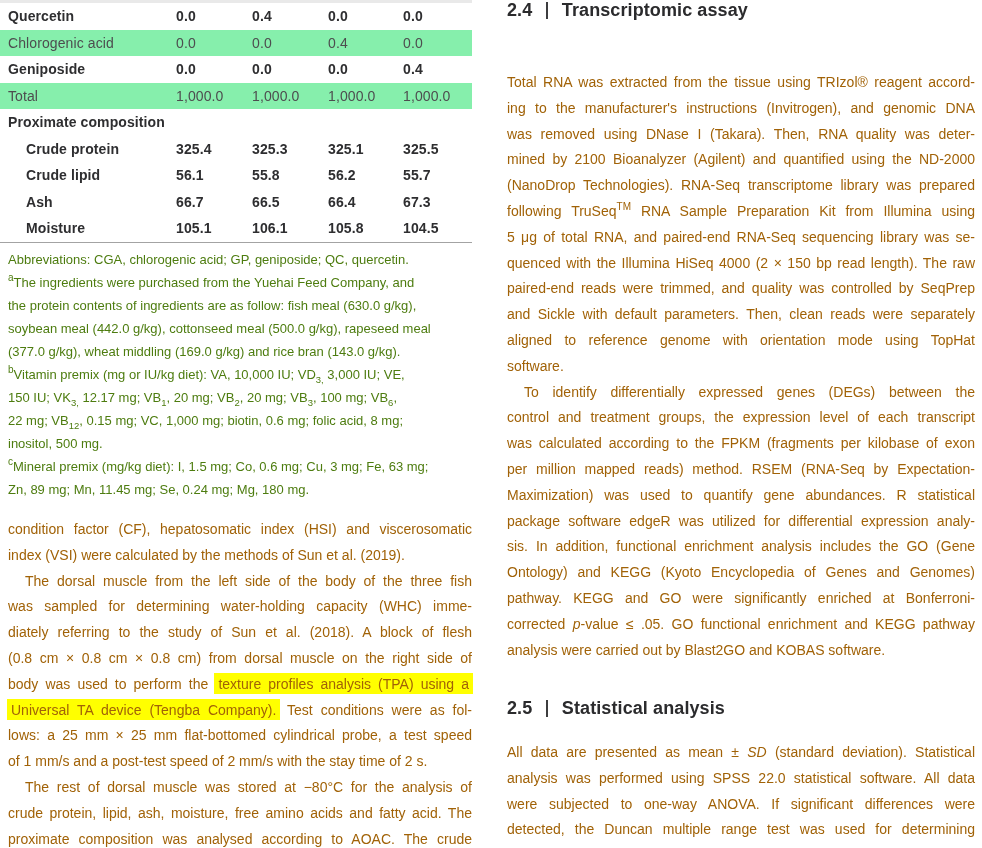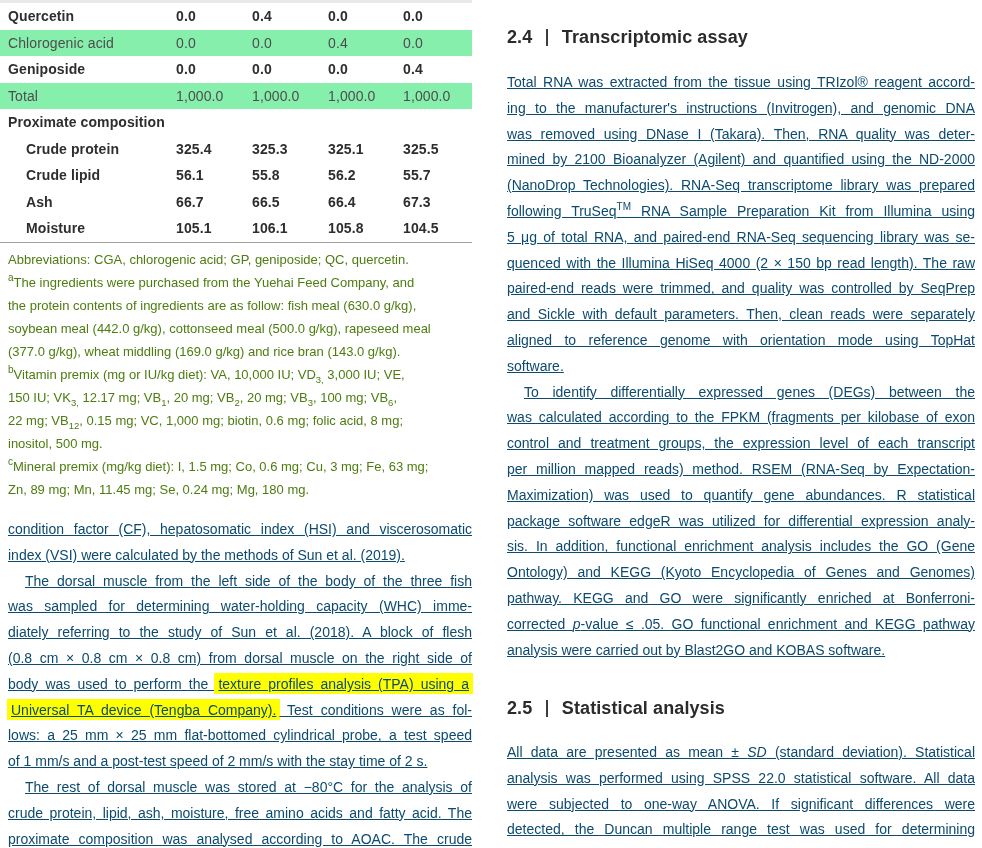--- a/index.html
+++ b/index.html
@@ -17,36 +17,36 @@
   .trow.plain{color:#2e2e30;font-weight:700;}
   .tlabel{white-space:nowrap;}
   .tlabel.ind{padding-left:18px;}
   .tval{white-space:nowrap;}
   .trule{border-bottom:1.5px solid #a3a3a3;}
   
   #footnotes{position:absolute;top:248px;left:8px;width:464px;
              font-size:13px;line-height:23px;color:#4d7c0f;}
   #footnotes .line{text-align:left;white-space:nowrap;}
   
-  .bodyblock{font-size:14px;line-height:25.8px;color:#0c4a6e;text-decoration:underline;}
+  .bodyblock{font-size:14px;line-height:25.8px;color:#a16207;}
   #left-body{position:absolute;top:517px;left:8px;width:464px;}
   .line{text-align:justify;text-align-last:justify;text-justify:inter-word;}
   .line.last{text-align-last:left;}
   .line.indent{text-indent:17px;}
   .seg{}
   .sup{font-size:10px;line-height:0;vertical-align:6px;}
   .sub{font-size:9.5px;line-height:0;vertical-align:-4px;}
   .i{font-style:italic;}
   .hl{background:#ffff00;border-radius:0;padding:2.5px 4px;margin:0 -1px;}
   
   .right-col{position:absolute;left:507px;top:0;width:468px;}
   .heading{position:absolute;left:0;display:flex;align-items:center;
            font-weight:700;font-size:18px;color:#2b2b2d;letter-spacing:.1px;}
   .heading .bar{width:1.5px;height:17px;background:#3d3d3f;margin:0 14px;}
-  #h-24{top:27px;justify-content:space-between;}
+  #h-24{top:0;justify-content:space-between;}
   #right-body-1{position:absolute;top:70px;left:0;width:468px;}
   #h-25{top:698px;}
   #right-body-2{position:absolute;top:740px;left:0;width:468px;}
 </style>
 </head>
 <body>
 
 <div class="page">
   <section>
     <div id="diet-table">
@@ -159,22 +159,22 @@
         <div class="line"><span class="seg">mined by 2100 Bioanalyzer (Agilent) and quantified using the ND-2000</span></div>
         <div class="line"><span class="seg">(NanoDrop Technologies). RNA-Seq transcriptome library was prepared</span></div>
         <div class="line"><span class="seg">following TruSeq</span><span class="seg sup">TM</span><span class="seg"> RNA Sample Preparation Kit from Illumina using</span></div>
         <div class="line"><span class="seg">5 μg of total RNA, and paired-end RNA-Seq sequencing library was se-</span></div>
         <div class="line"><span class="seg">quenced with the Illumina HiSeq 4000 (2 × 150 bp read length). The raw</span></div>
         <div class="line"><span class="seg">paired-end reads were trimmed, and quality was controlled by SeqPrep</span></div>
         <div class="line"><span class="seg">and Sickle with default parameters. Then, clean reads were separately</span></div>
         <div class="line"><span class="seg">aligned to reference genome with orientation mode using TopHat</span></div>
         <div class="line last"><span class="seg">software.</span></div>
         <div class="line indent"><span class="seg">To identify differentially expressed genes (DEGs) between the</span></div>
+        <div class="line"><span class="seg">control and treatment groups, the expression level of each transcript</span></div>
         <div class="line"><span class="seg">was calculated according to the FPKM (fragments per kilobase of exon</span></div>
-        <div class="line"><span class="seg">control and treatment groups, the expression level of each transcript</span></div>
         <div class="line"><span class="seg">per million mapped reads) method. RSEM (RNA-Seq by Expectation-</span></div>
         <div class="line"><span class="seg">Maximization) was used to quantify gene abundances. R statistical</span></div>
         <div class="line"><span class="seg">package software edgeR was utilized for differential expression analy-</span></div>
         <div class="line"><span class="seg">sis. In addition, functional enrichment analysis includes the GO (Gene</span></div>
         <div class="line"><span class="seg">Ontology) and KEGG (Kyoto Encyclopedia of Genes and Genomes)</span></div>
         <div class="line"><span class="seg">pathway. KEGG and GO were significantly enriched at Bonferroni-</span></div>
         <div class="line"><span class="seg">corrected </span><span class="seg i">p</span><span class="seg">-value ≤ .05. GO functional enrichment and KEGG pathway</span></div>
         <div class="line last"><span class="seg">analysis were carried out by Blast2GO and KOBAS software.</span></div>
       </div>
     <div id="h-25" class="heading">

